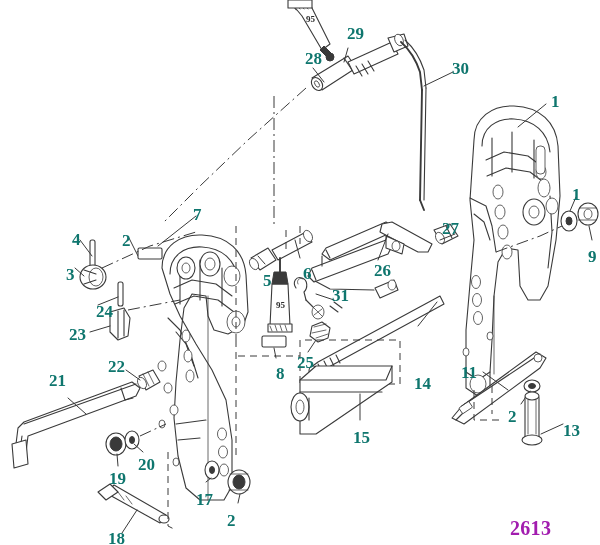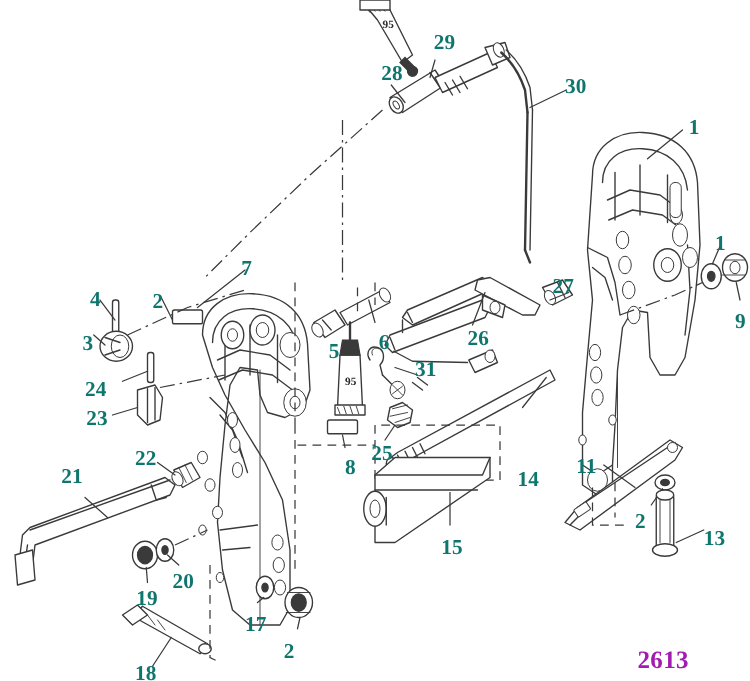--- a/index.html
+++ b/index.html
@@ -391,21 +391,21 @@
   <div class="callout" style="left:414px;top:339px;margin-top:36px;">14</div>
   <div class="callout" style="left:353px;top:429px;">15</div>
   <div class="callout" style="left:227px;top:512px;">2</div>
   <div class="callout" style="left:196px;top:491px;">17</div>
   <div class="callout" style="left:108px;top:530px;">18</div>
   <div class="callout" style="left:109px;top:470px;">19</div>
   <div class="callout" style="left:138px;top:456px;">20</div>
   <div class="callout" style="left:49px;top:372px;">21</div>
   <div class="callout" style="left:108px;top:358px;">22</div>
   <div class="callout" style="left:69px;top:326px;">23</div>
-  <div class="callout" style="left:68px;top:303px;text-align:right;">24</div>
+  <div class="callout" style="left:96px;top:303px;text-align:right;">24</div>
   <div class="callout" style="left:297px;top:354px;">25</div>
   <div class="callout" style="left:374px;top:262px;">26</div>
   <div class="callout" style="left:442px;top:220px;">27</div>
   <div class="callout" style="left:305px;top:50px;">28</div>
   <div class="callout" style="left:347px;top:25px;">29</div>
   <div class="callout" style="left:452px;top:60px;text-align:right;">30</div>
   <div class="callout" style="left:332px;top:287px;">31</div>
 
   <div class="tube-no" style="left:306px;top:14px;">95</div>
   <div class="tube-no" style="left:276px;top:300px;">95</div>

